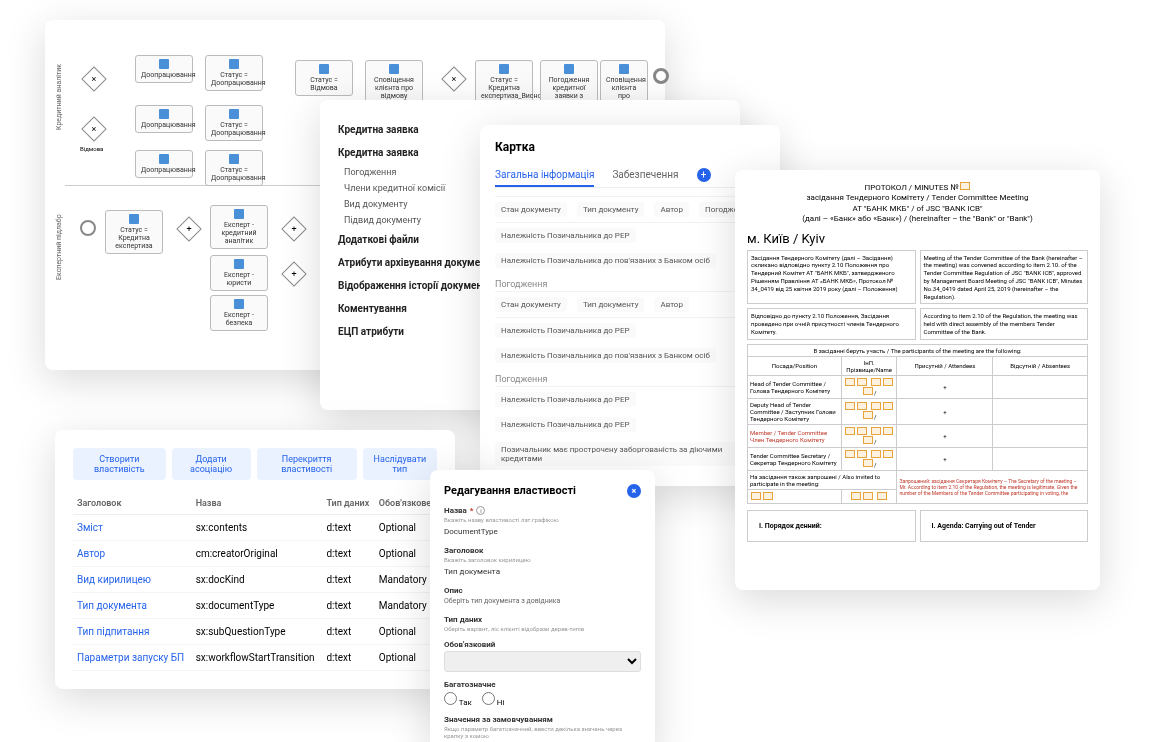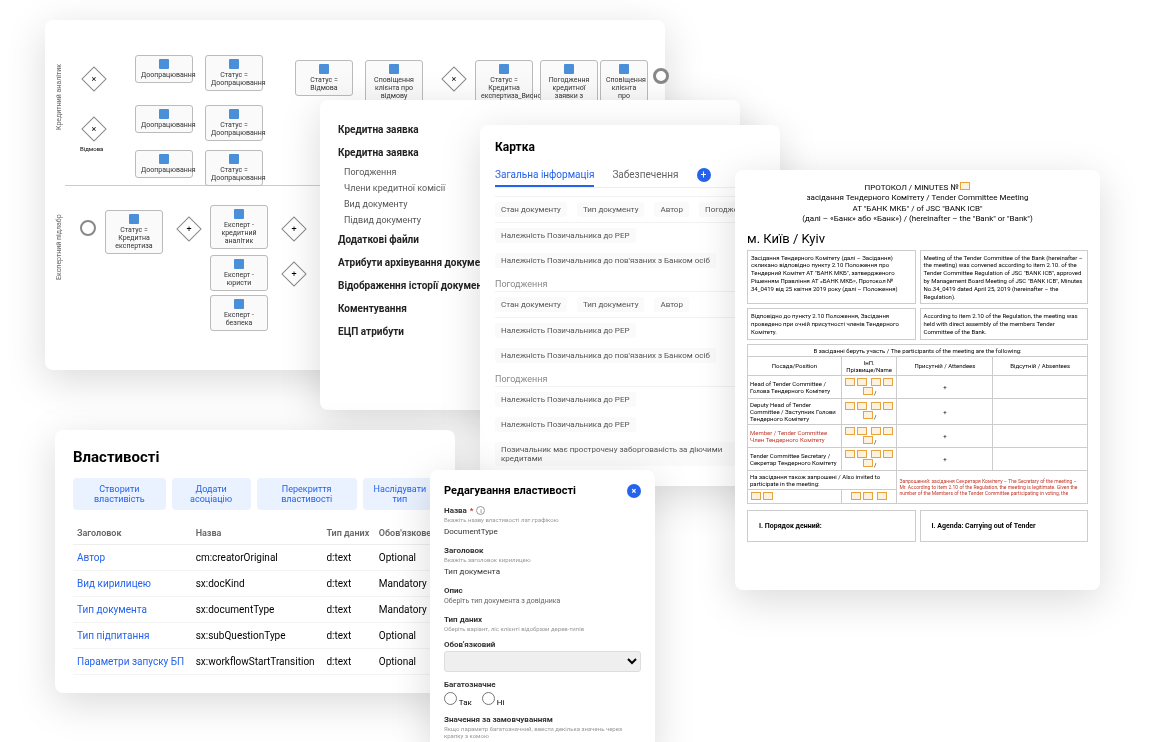--- a/index.html
+++ b/index.html
@@ -253,36 +253,41 @@
         </tr>
   </tbody>
     </table>
   <div class="agenda">
     <div>І. Порядок денний:</div>
     <div>I. Agenda: Carrying out of Tender</div>
   </div>
 </div>
 
 <div class="panel props">
-  <h3>Властивості</h3>
   <div class="pbtns">
     <button class="pbtn">Створити властивість</button>
     <button class="pbtn">Додати асоціацію</button>
     <button class="pbtn">Перекриття властивості</button>
     <button class="pbtn">Наслідувати тип</button>
   </div>
   <table class="proptable">
     <tbody>
         <tr>
           <th>Заголовок</th>
           <th>Назва</th>
           <th>Тип даних</th>
           <th>Обов'язкове</th>
         </tr>
     <tr>
+          <td>Зміст</td>
+          <td>sx:contents</td>
+          <td>d:text</td>
+          <td>Optional</td>
+        </tr>
+    <tr>
           <td>Автор</td>
           <td>cm:creatorOriginal</td>
           <td>d:text</td>
           <td>Optional</td>
         </tr>
     <tr>
           <td>Вид кирилицею</td>
           <td>sx:docKind</td>
           <td>d:text</td>
           <td>Mandatory</td>

